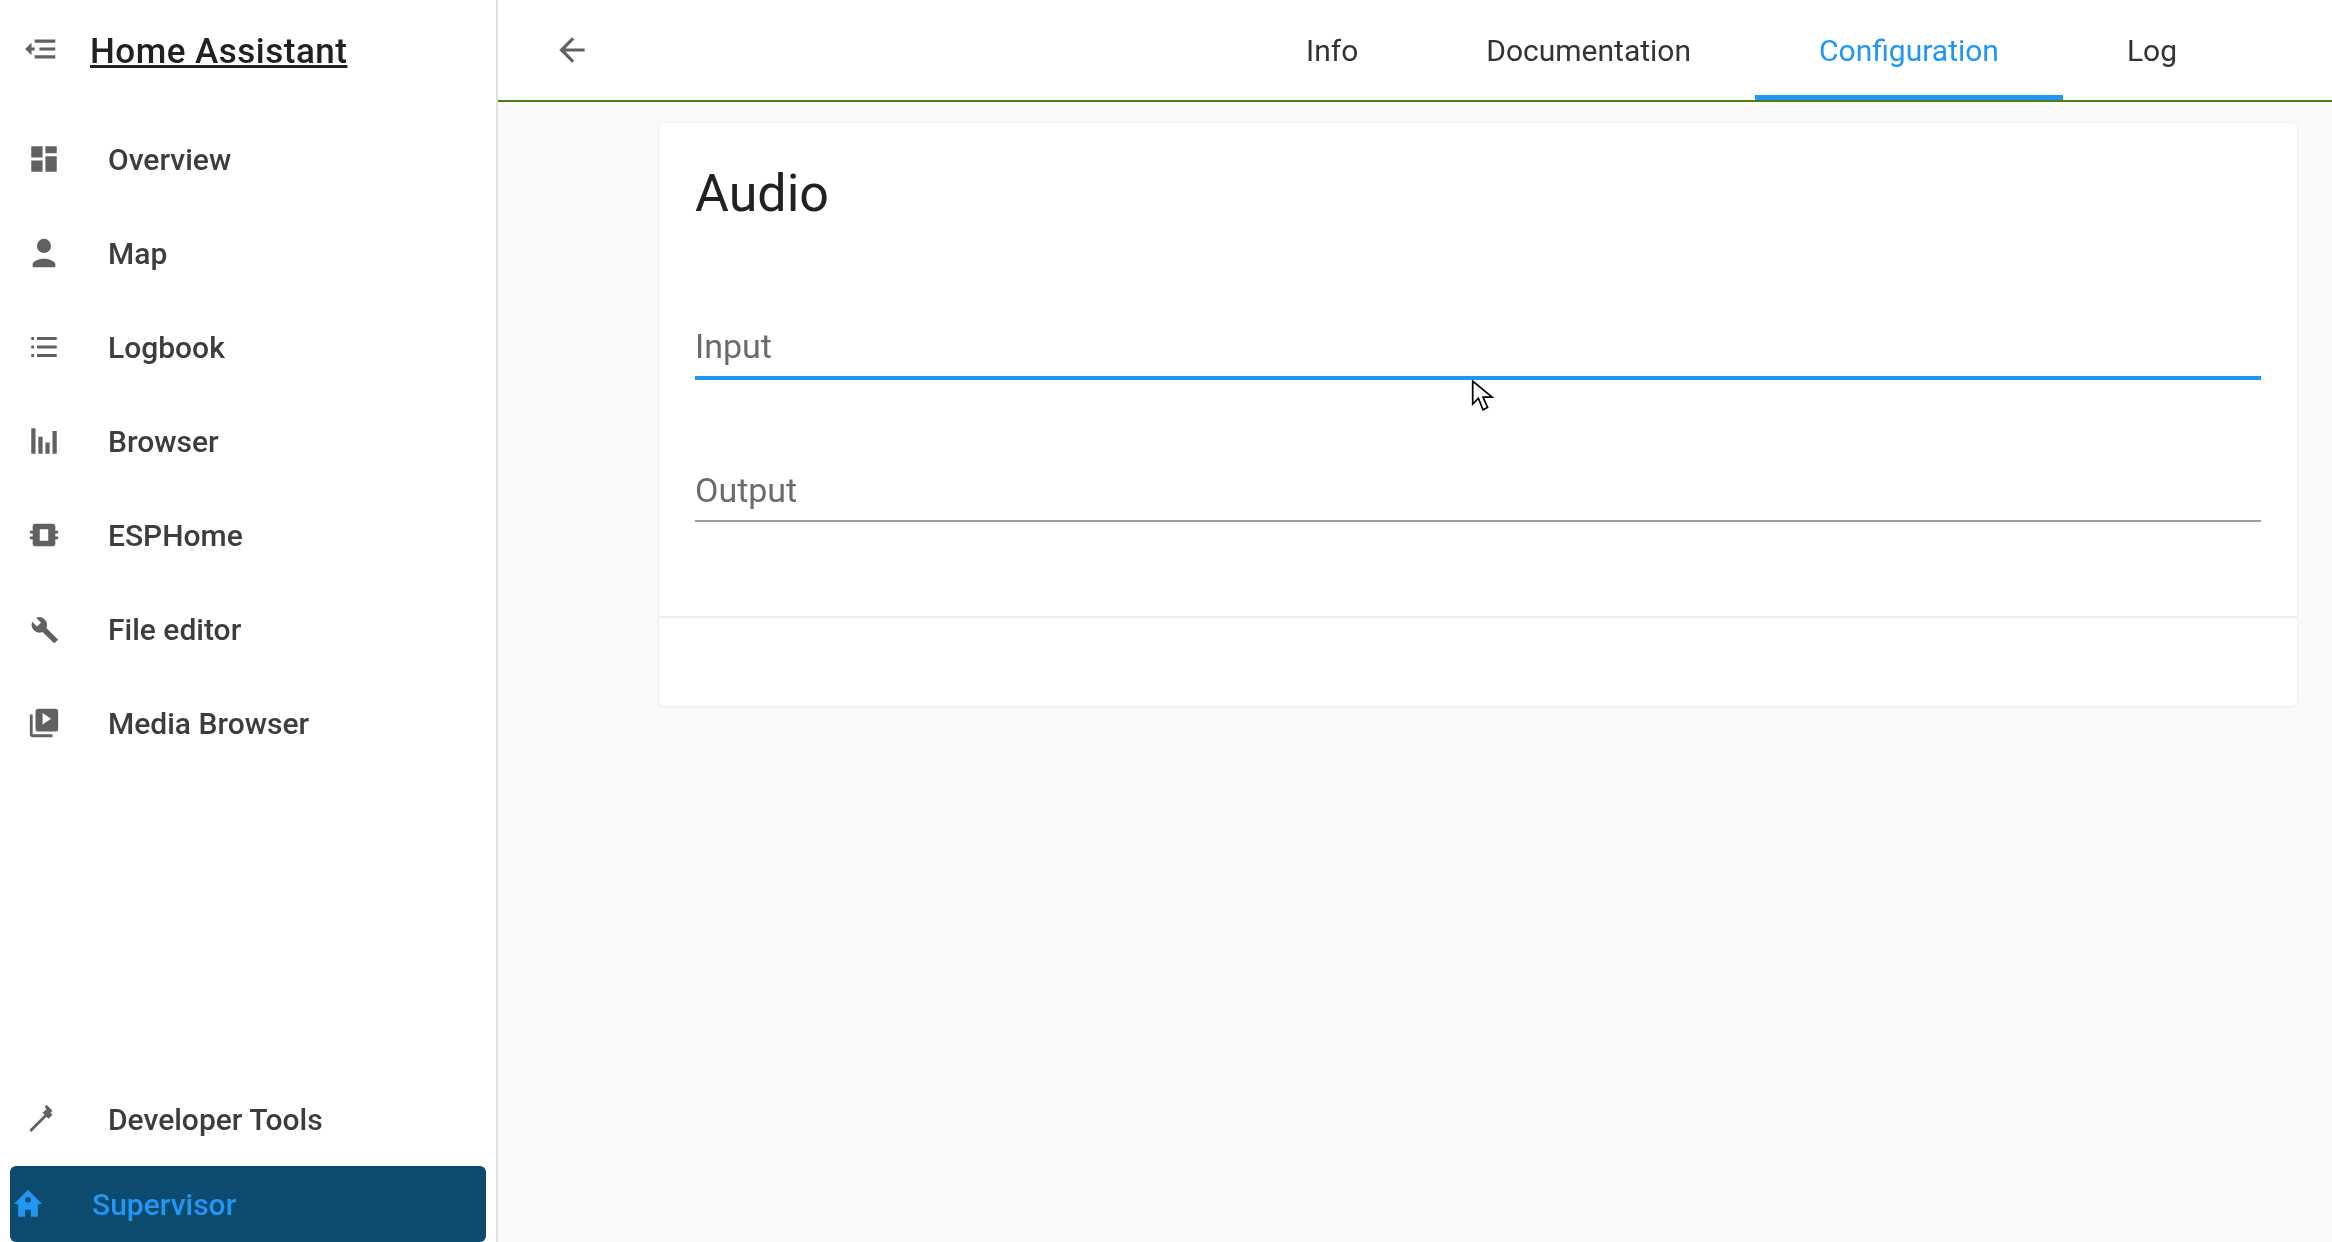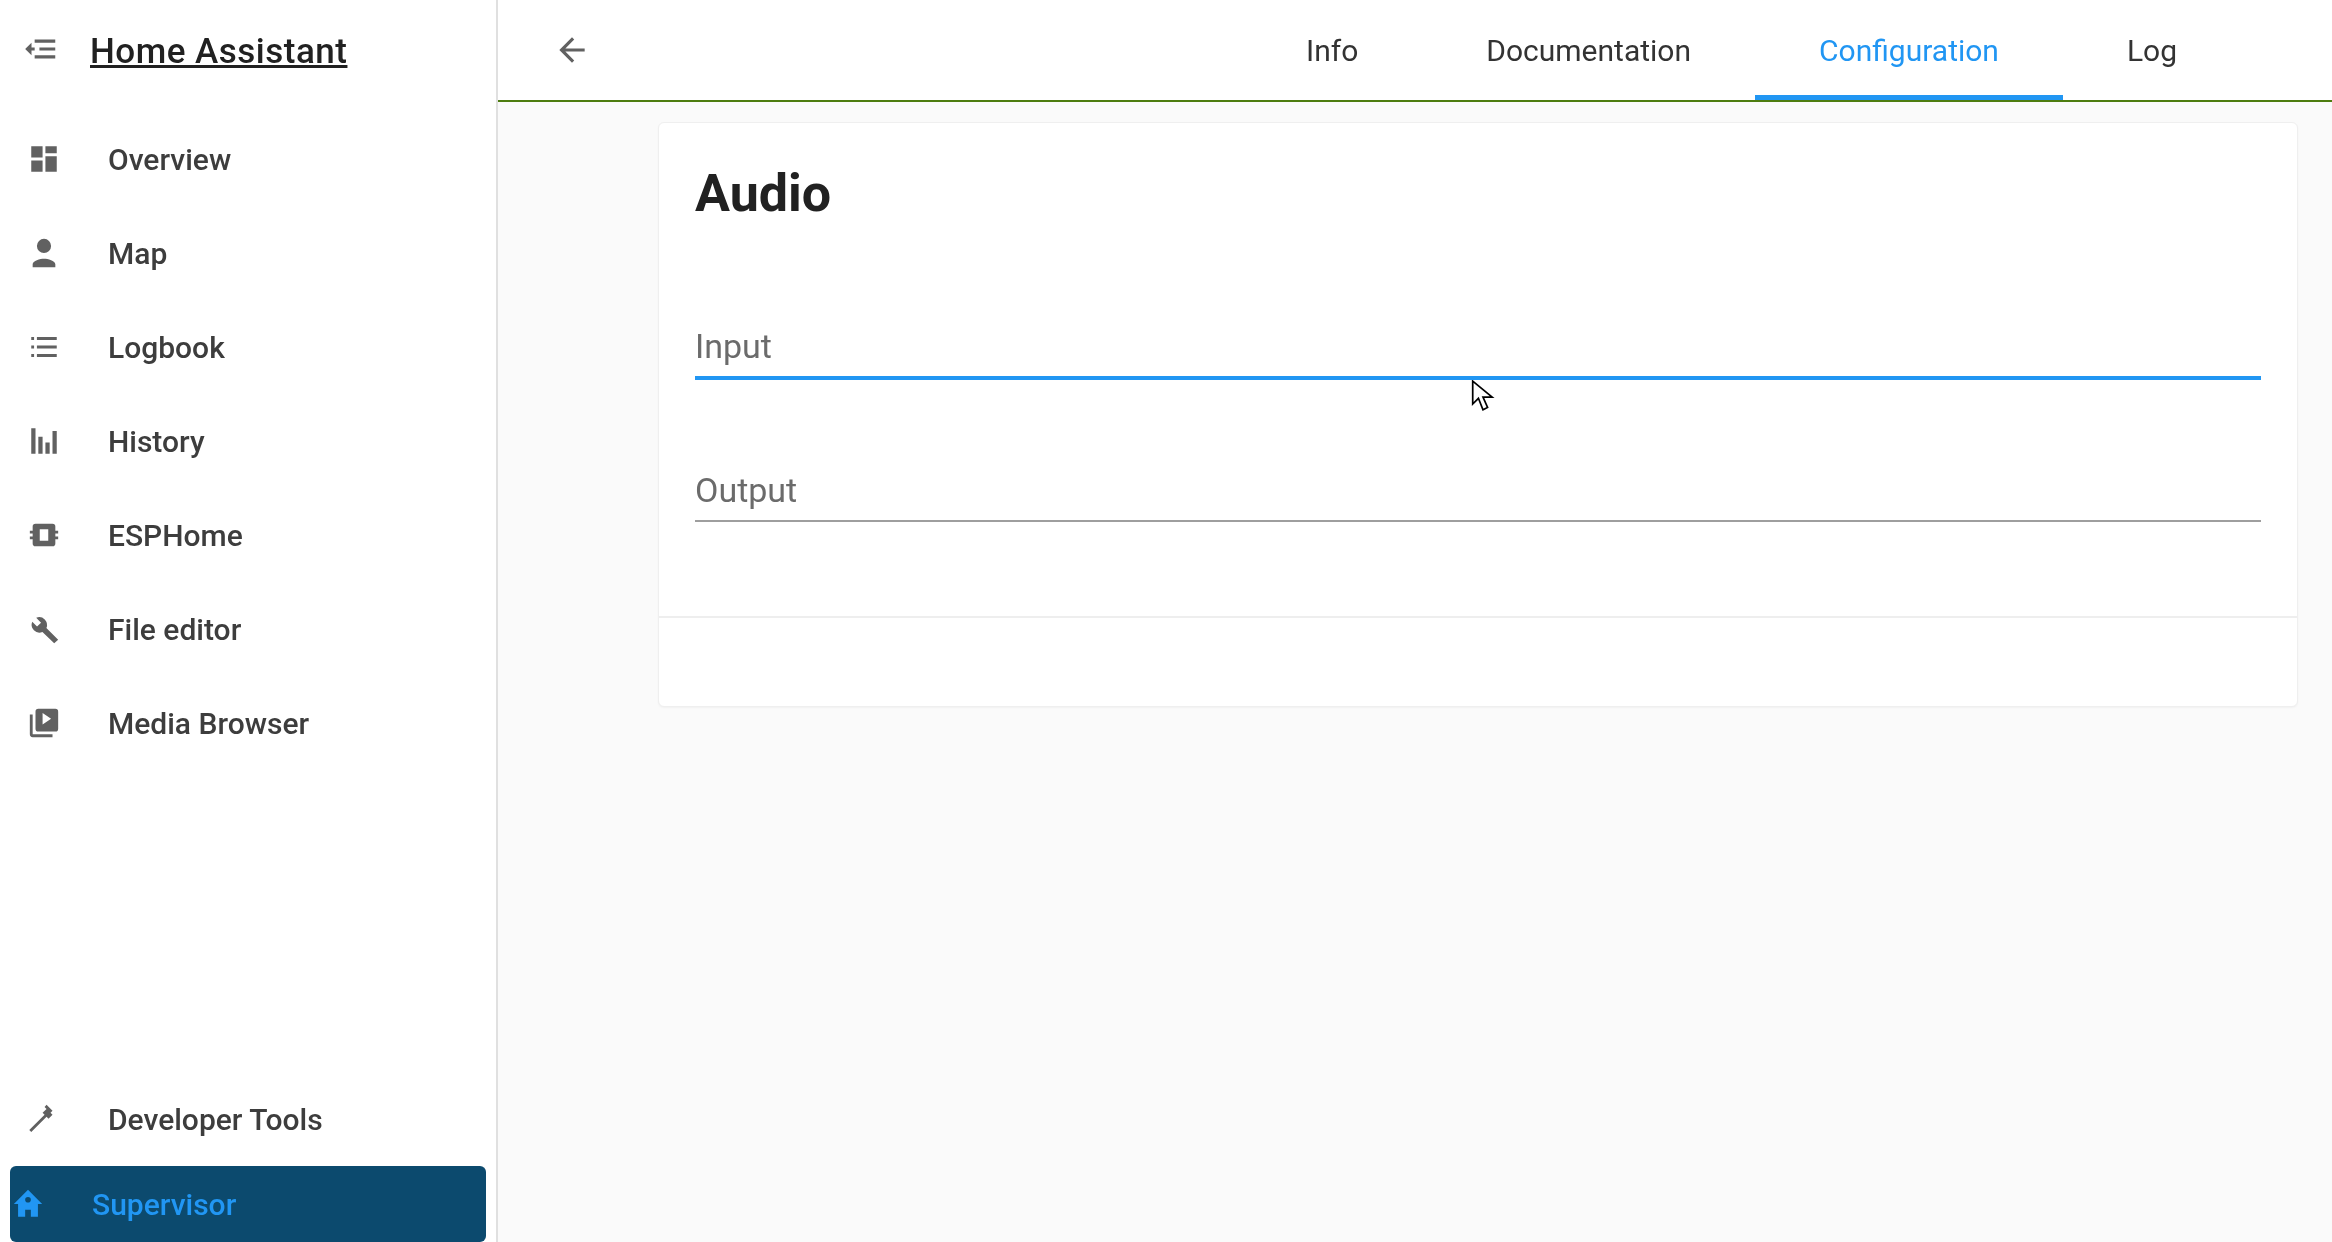--- a/index.html
+++ b/index.html
@@ -89,21 +89,21 @@
       padding: 20px 0 0 160px;
     }
     .card {
       width: 1640px;
       background: #ffffff;
       border: 1px solid #efefef;
       border-radius: 6px;
       box-shadow: 0 1px 2px rgba(0,0,0,0.04);
     }
     .card-body { padding: 40px 36px 10px 36px; }
-    .card-title { font-size: 52px; font-weight: 700; color: #212121; margin-bottom: 96px; }
+    .card-title { font-size: 52px; font-weight: 400; color: #212121; margin-bottom: 96px; }
 
     .field { position: relative; margin-bottom: 84px; }
     .field-select {
       width: 100%;
       border: none;
       border-bottom: 2px solid #9e9e9e;
       font-size: 34px;
       color: #6b6b6b;
       padding: 6px 0 10px 0;
       background: transparent;
@@ -161,21 +161,21 @@
           </svg>
       </span>
       <span>Logbook</span>
     </div>
     <div class="nav-item">
       <span class="icon">
         <svg viewBox="0 0 24 24">
             <path d="M3 3h3v18H3V3m5 6h3v12H8V9m5 4h3v8h-3v-8m5-8h3v16h-3V5Z"></path>
           </svg>
       </span>
-      <span>History</span>
+      <span>Browser</span>
     </div>
     <div class="nav-item">
       <span class="icon">
         <svg viewBox="0 0 24 24">
             <path d="M6 4h12a2 2 0 0 1 2 2v12a2 2 0 0 1-2 2H6a2 2 0 0 1-2-2V6a2 2 0 0 1 2-2m3 4v8h6V8H9M2 9h2v2H2V9m0 4h2v2H2v-2M20 9h2v2h-2V9m0 4h2v2h-2v-2Z"></path>
           </svg>
       </span>
       <span>ESPHome</span>
     </div>
     <div class="nav-item">

